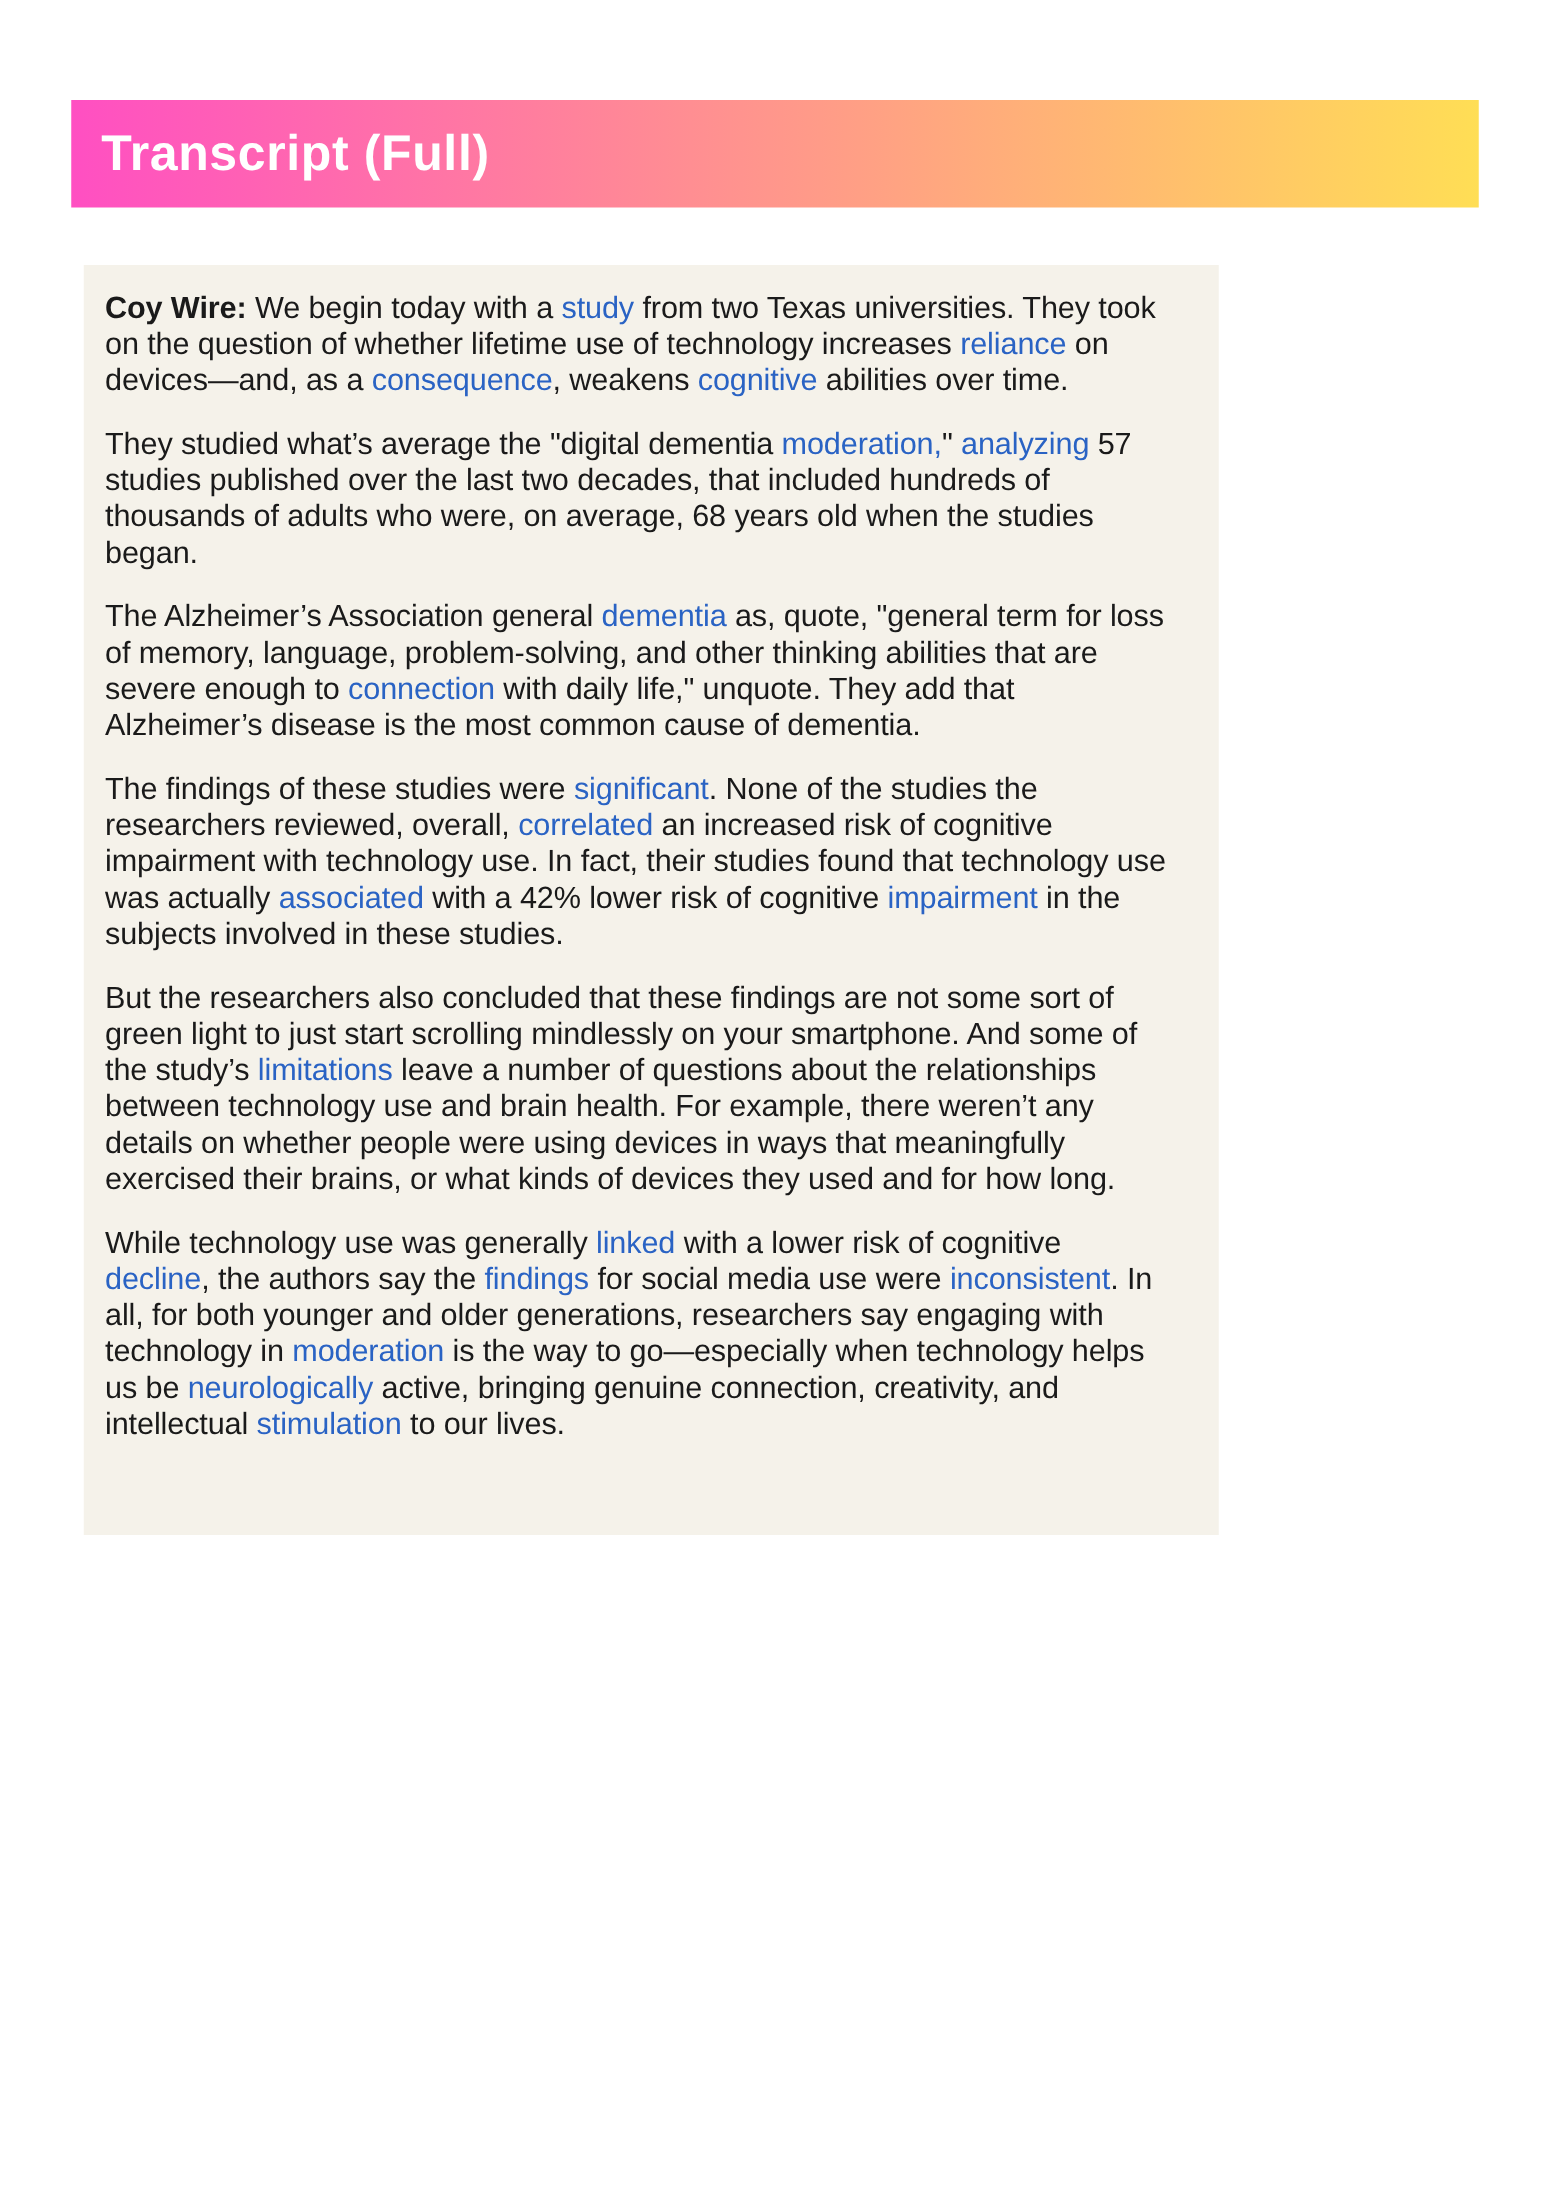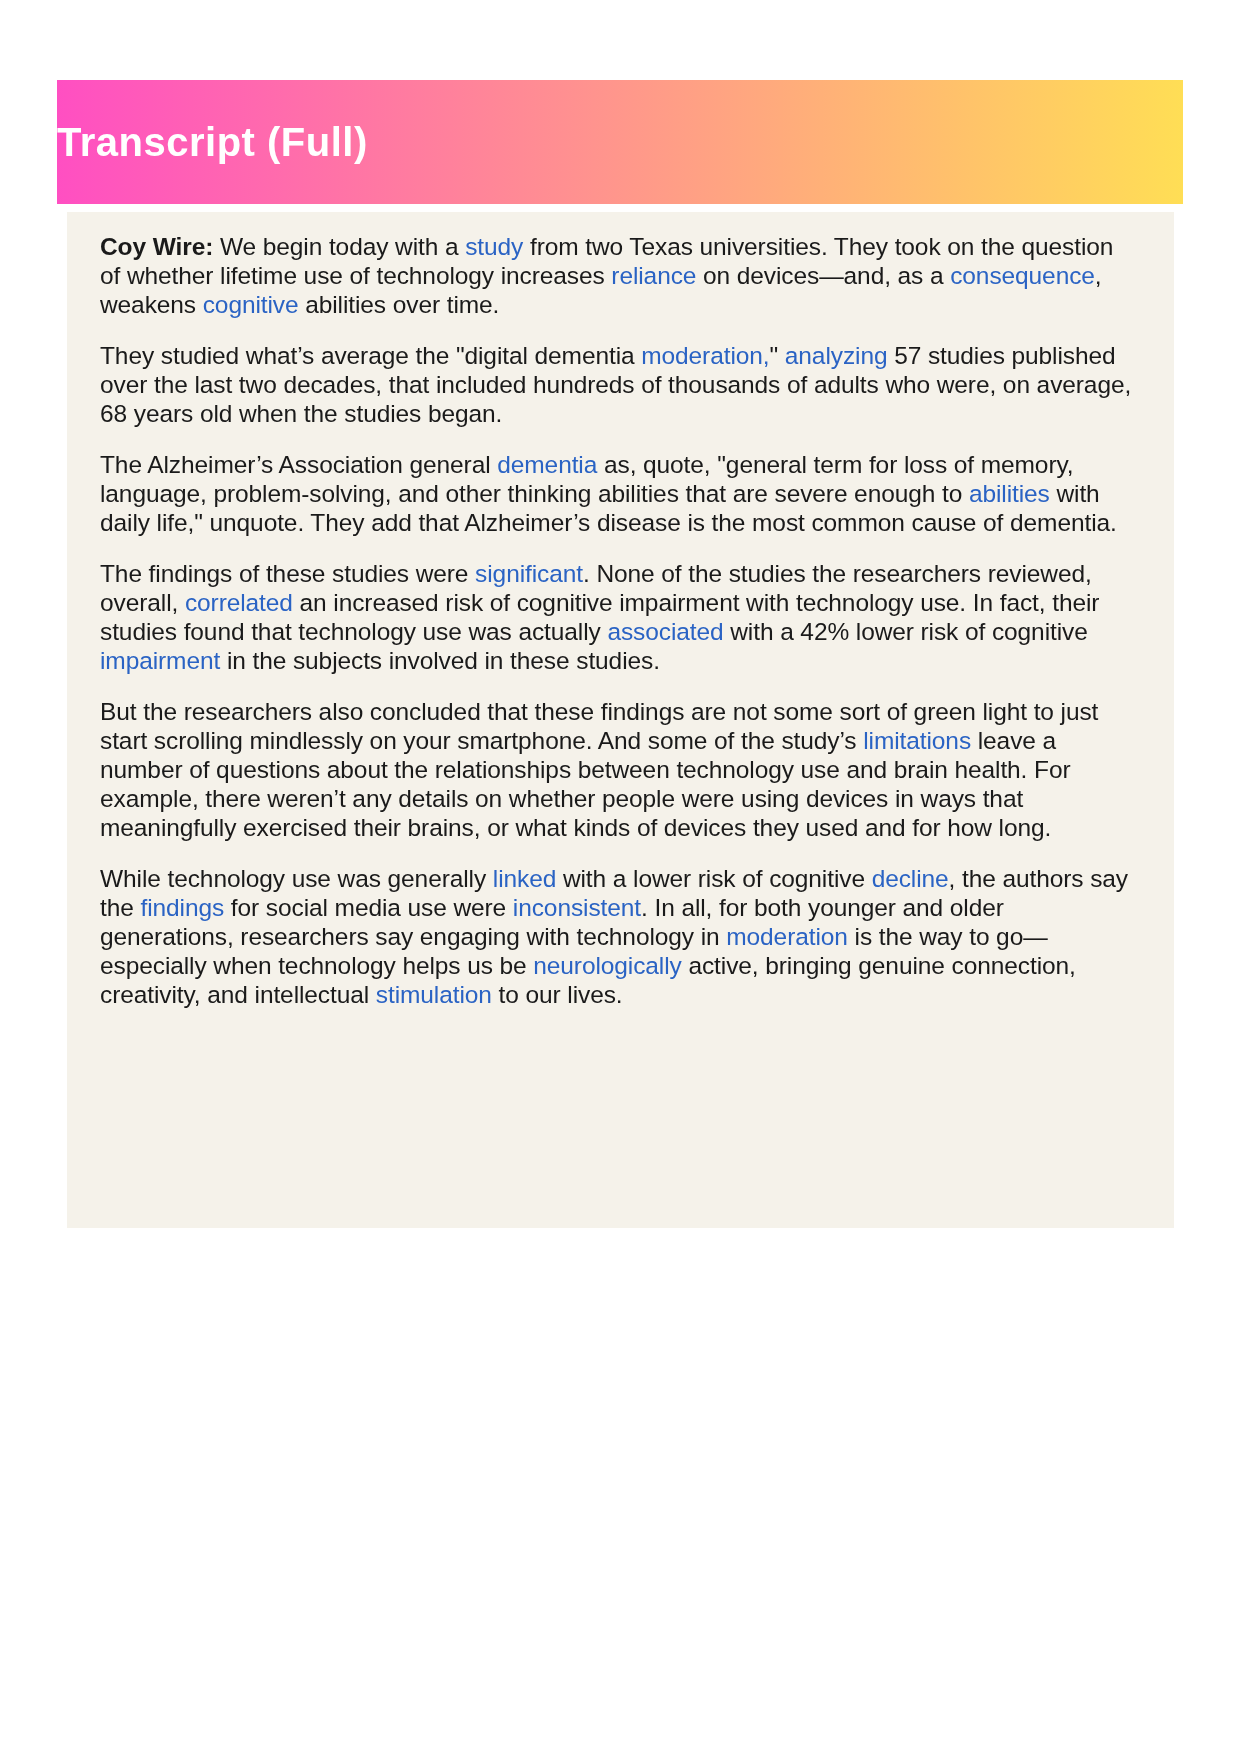--- a/index.html
+++ b/index.html
@@ -8,39 +8,40 @@
     width: 1241px;
     height: 1754px;
     position: relative;
     font-family: "Liberation Sans", "DejaVu Sans", sans-serif;
   }
   .banner {
     position: absolute;
     left: 57px;
     top: 80px;
     width: 1126px;
-    height: 124px;
+    height: 86px;
     background: linear-gradient(90deg, var(--banner-start, #ff4fc2) 0%, var(--banner-end, #ffde55) 100%);
     display: flex;
     align-items: center;
+    padding-left: 24px;
   }
   .banner-title {
     color: var(--banner-text, #ffffff);
     font-size: 40px;
     font-weight: 700;
     letter-spacing: 0.5px;
   }
   .panel {
     position: absolute;
     left: 67px;
     top: 212px;
-    width: 1107px;
+    width: 908px;
     min-height: 1016px;
     background: var(--panel-bg, #f5f2ea);
-    padding: 20px 36px 20px 33px;
+    padding: 20px 36px 20px 17px;
   }
   .panel p {
     font-size: 24.5px;
     line-height: 29px;
     color: var(--body-text, #1a1a1a);
     margin-bottom: 22px;
     letter-spacing: -0.1px;
   }
   .panel p:last-child { margin-bottom: 0; }
   .speaker { font-weight: 700; }
@@ -50,18 +51,18 @@
 <body>
 
 <div class="banner">
   <h1 class="banner-title">Transcript (Full)</h1>
 </div>
 
 <div class="panel">
   <div id="transcript-body">
       <p><span class="speaker">Coy Wire:</span><span> We begin today with a </span><span class="vocab-link">study</span><span> from two Texas universities. They took on the question of whether lifetime use of technology increases </span><span class="vocab-link">reliance</span><span> on devices—and, as a </span><span class="vocab-link">consequence</span><span>, weakens </span><span class="vocab-link">cognitive</span><span> abilities over time.</span></p>
       <p><span>They studied what’s average the "digital dementia </span><span class="vocab-link">moderation,</span><span>" </span><span class="vocab-link">analyzing</span><span> 57 studies published over the last two decades, that included hundreds of thousands of adults who were, on average, 68 years old when the studies began.</span></p>
-      <p><span>The Alzheimer’s Association general </span><span class="vocab-link">dementia</span><span> as, quote, "general term for loss of memory, language, problem-solving, and other thinking abilities that are severe enough to </span><span class="vocab-link">abilities</span><span> with daily life," unquote. They add that Alzheimer’s disease is the most common cause of dementia.</span></p>
+      <p><span>The Alzheimer’s Association general </span><span class="vocab-link">dementia</span><span> as, quote, "general term for loss of memory, language, problem-solving, and other thinking abilities that are severe enough to </span><span class="vocab-link">connection</span><span> with daily life," unquote. They add that Alzheimer’s disease is the most common cause of dementia.</span></p>
       <p><span>The findings of these studies were </span><span class="vocab-link">significant</span><span>. None of the studies the researchers reviewed, overall, </span><span class="vocab-link">correlated</span><span> an increased risk of cognitive impairment with technology use. In fact, their studies found that technology use was actually </span><span class="vocab-link">associated</span><span> with a 42% lower risk of cognitive </span><span class="vocab-link">impairment</span><span> in the subjects involved in these studies.</span></p>
       <p><span>But the researchers also concluded that these findings are not some sort of green light to just start scrolling mindlessly on your smartphone. And some of the study’s </span><span class="vocab-link">limitations</span><span> leave a number of questions about the relationships between technology use and brain health. For example, there weren’t any details on whether people were using devices in ways that meaningfully exercised their brains, or what kinds of devices they used and for how long.</span></p>
       <p><span>While technology use was generally </span><span class="vocab-link">linked</span><span> with a lower risk of cognitive </span><span class="vocab-link">decline</span><span>, the authors say the </span><span class="vocab-link">findings</span><span> for social media use were </span><span class="vocab-link">inconsistent</span><span>. In all, for both younger and older generations, researchers say engaging with technology in </span><span class="vocab-link">moderation</span><span> is the way to go—especially when technology helps us be </span><span class="vocab-link">neurologically</span><span> active, bringing genuine connection, creativity, and intellectual </span><span class="vocab-link">stimulation</span><span> to our lives.</span></p>
     </div>
 </div>
 
 </body></html>

